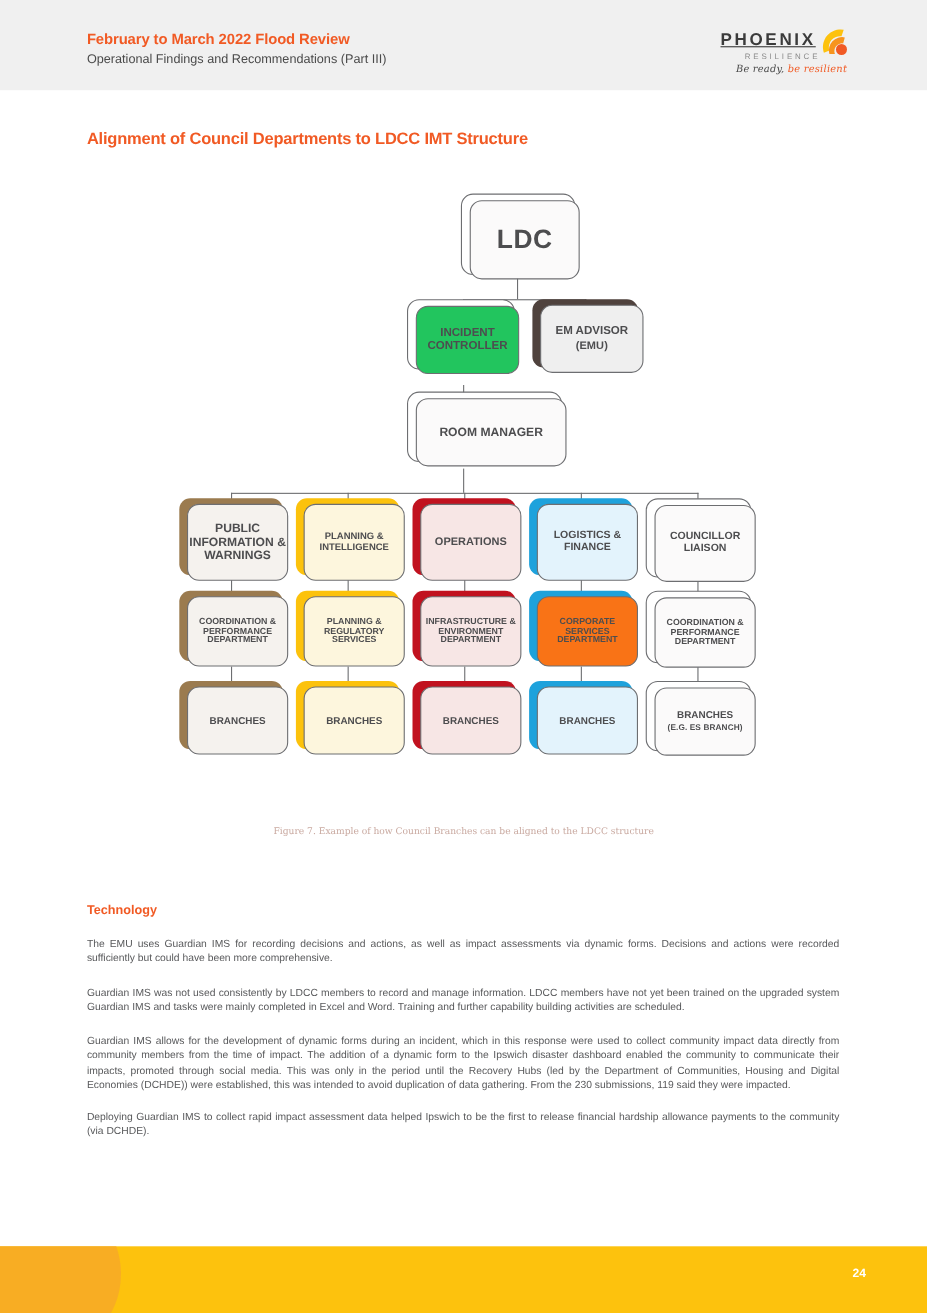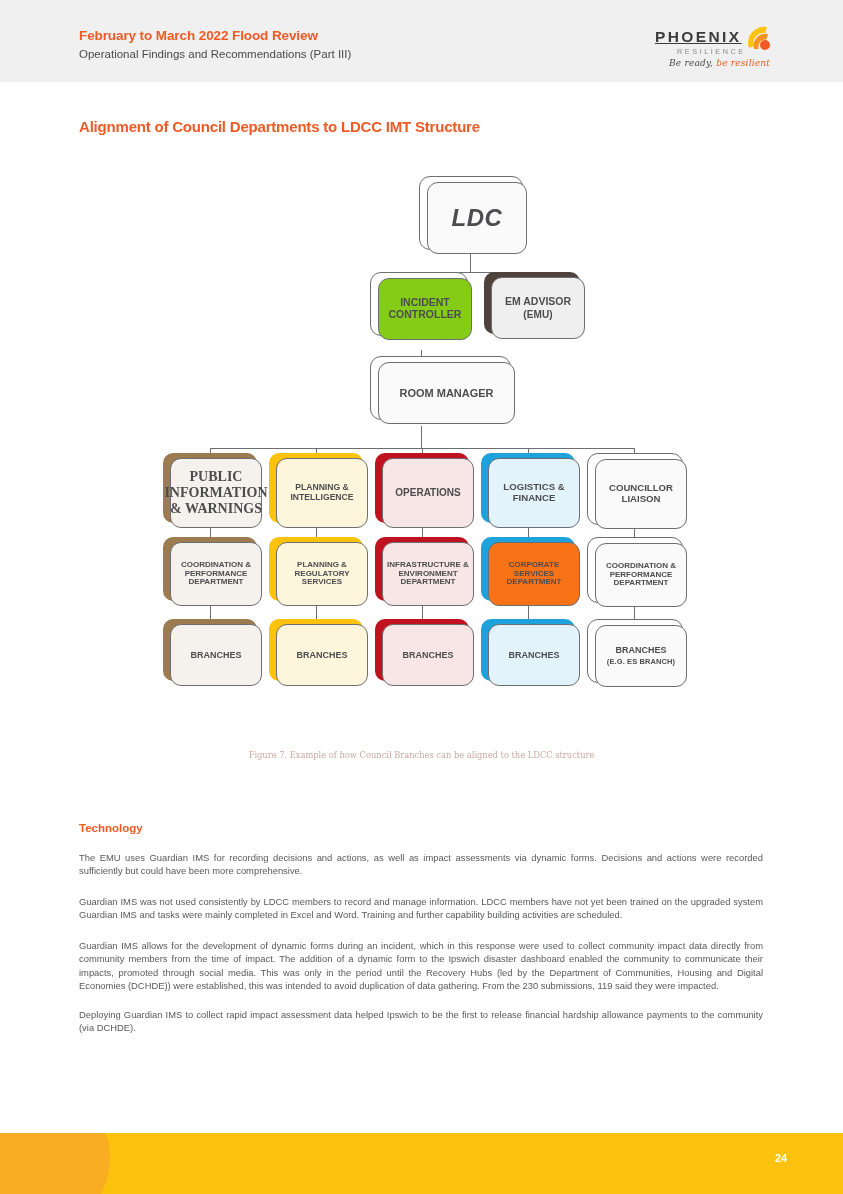--- a/index.html
+++ b/index.html
@@ -166,30 +166,30 @@
   <div class="conn" style="left:422px;top:358px;width:1.4px;height:22px;"></div>
   <div class="conn" style="left:528px;top:358px;width:1.4px;height:22px;"></div>
   <div class="conn" style="left:634px;top:358px;width:1.4px;height:22px;"></div>
 
   <div class="conn" style="left:210px;top:438px;width:1.4px;height:22px;"></div>
   <div class="conn" style="left:316px;top:438px;width:1.4px;height:22px;"></div>
   <div class="conn" style="left:422px;top:438px;width:1.4px;height:22px;"></div>
   <div class="conn" style="left:528px;top:438px;width:1.4px;height:22px;"></div>
   <div class="conn" style="left:634px;top:438px;width:1.4px;height:22px;"></div>
 
-  <div class="node" style="left:419px;top:8px;width:102px;height:72px;font-style:italic;">
+  <div class="node" style="left:419px;top:8px;width:102px;height:72px;">
     <div class="plate"></div>
     <div class="face" style="left:8px;top:6px;right:-6px;bottom:-6px;background:#fbfafa;font-size:24px;letter-spacing:0.5px;">
       <span>LDC</span>
     </div>
   </div>
 
   <div class="node" style="left:370px;top:104px;width:96px;height:62px;">
     <div class="plate"></div>
-    <div class="face" style="left:8px;top:6px;right:-6px;bottom:-6px;background:#84cc16;font-size:10.5px;">
+    <div class="face" style="left:8px;top:6px;right:-6px;bottom:-6px;background:#22c55e;font-size:10.5px;">
       <span>INCIDENT CONTROLLER</span>
     </div>
   </div>
 
   <div class="node" style="left:484px;top:104px;width:96px;height:62px;">
     <div class="shadow" style="background:#4f423d;"></div>
     <div class="face" style="left:7px;top:5px;right:-5px;bottom:-5px;background:#efefef;font-size:10.5px;">
       <div>
         <span>EM ADVISOR</span>
         <span class="sub" style="font-size:10px;margin-top:1px;">(EMU)</span>
@@ -199,21 +199,21 @@
 
   <div class="node" style="left:370px;top:188px;width:96px;height:62px;padding-left:43px;">
     <div class="plate"></div>
     <div class="face" style="left:8px;top:6px;right:-6px;bottom:-6px;background:#fbfafa;font-size:11px;">
       <span>ROOM MANAGER</span>
     </div>
   </div>
 
   <div class="node" style="left:163px;top:285px;width:94px;height:70px;">
     <div class="shadow" style="background:#9b7b4f;"></div>
-    <div class="face" style="left:7px;top:5px;right:-5px;bottom:-5px;background:#f5f2ee;font-size:14px;font-family:Liberation Serif, serif;">
+    <div class="face" style="left:7px;top:5px;right:-5px;bottom:-5px;background:#f5f2ee;font-size:11px;">
       <span>PUBLIC INFORMATION &amp; WARNINGS</span>
     </div>
   </div>
   <div class="node" style="left:163px;top:369px;width:94px;height:64px;">
     <div class="shadow" style="background:#9b7b4f;"></div>
     <div class="face" style="left:7px;top:5px;right:-5px;bottom:-5px;background:#f5f2ee;font-size:8px;">
       <span>COORDINATION &amp; PERFORMANCE DEPARTMENT</span>
     </div>
   </div>
   <div class="node" style="left:163px;top:451px;width:94px;height:62px;">

